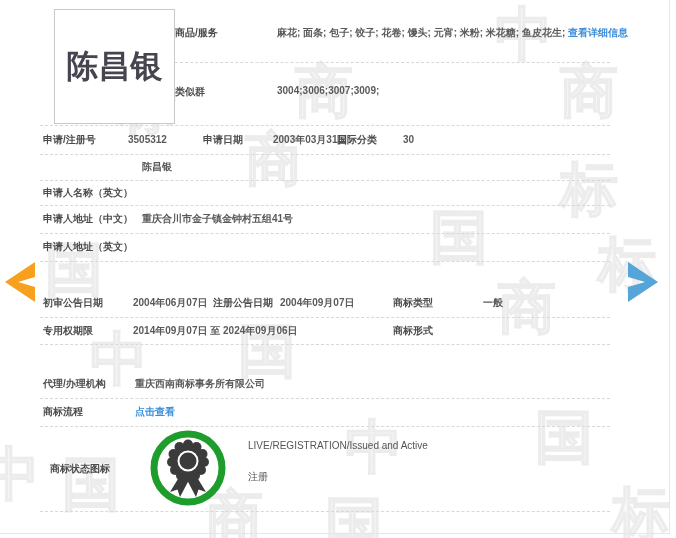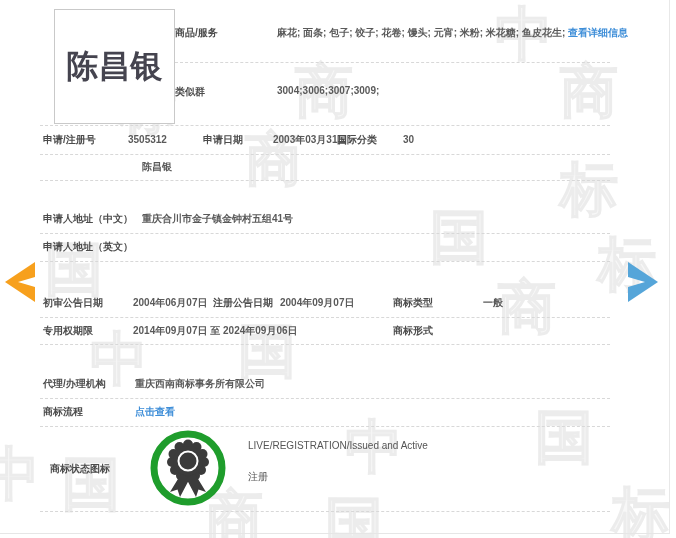--- a/index.html
+++ b/index.html
@@ -86,20 +86,24 @@
     <span class="cell flabel" style="left:163px">申请日期</span>
     <span class="cell fvalue" style="left:233px">2003年03月31日</span>
     <span class="cell flabel" style="left:297px">国际分类</span>
     <span class="cell fvalue" style="left:363px">30</span>
   </div>
 
   <div class="row" style="top:154px;height:26px;line-height:26px">
     <span class="cell fvalue" style="left:102px">陈昌银</span>
   </div>
 
+  <div class="row" style="top:180px;height:25px;line-height:25px">
+    <span class="cell flabel" style="left:3px">申请人名称（英文）</span>
+    <span class="cell fvalue" style="left:102px"></span>
+  </div>
 
   <div class="row" style="top:205px;height:28px;line-height:28px">
     <span class="cell flabel" style="left:3px">申请人地址（中文）</span>
     <span class="cell fvalue" style="left:102px">重庆合川市金子镇金钟村五组41号</span>
   </div>
 
   <div class="row" style="top:233px;height:28px;line-height:28px">
     <span class="cell flabel" style="left:3px">申请人地址（英文）</span>
     <span class="cell fvalue" style="left:102px"></span>
   </div>

